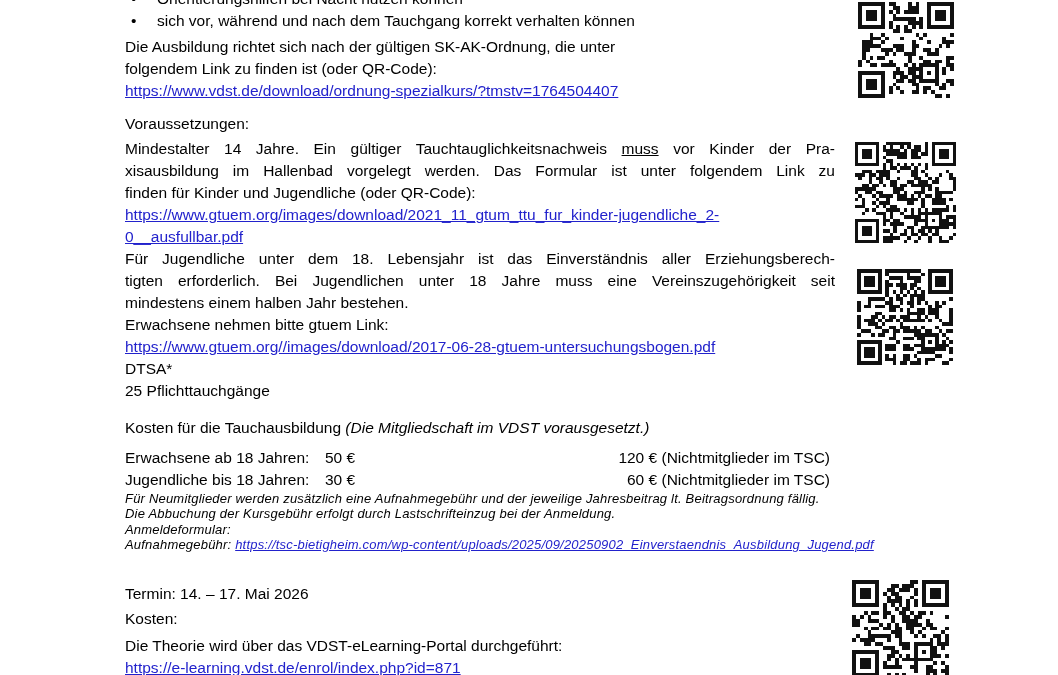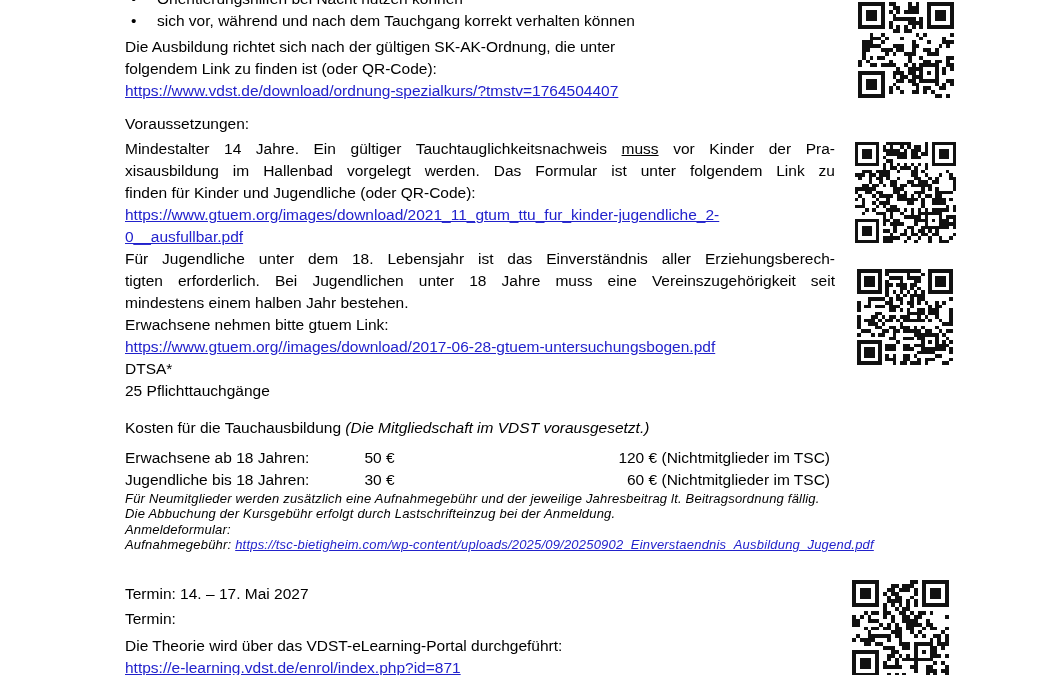--- a/index.html
+++ b/index.html
@@ -18,21 +18,21 @@
   .jl{white-space:normal;text-align:justify;text-align-last:justify;}
   .b{font-weight:normal;}
   .it{font-style:italic;}
   .u{text-decoration:underline;}
   .link{color:var(--link,#2222cc);text-decoration:underline;cursor:pointer;text-align:center;}
   .bullet-row{position:relative;height:22px;padding-left:32px;white-space:nowrap;}
   .bullet-glyph{position:absolute;left:6px;top:0;}
   
   .cost-row{position:relative;height:22px;}
   .cost-label{position:absolute;left:0;white-space:nowrap;}
-  .cost-member{position:absolute;left:188px;width:133px;text-align:center;white-space:nowrap;}
+  .cost-member{position:absolute;left:200px;width:133px;text-align:left;white-space:nowrap;}
   .cost-nonmember{position:absolute;left:300px;width:405px;text-align:right;white-space:nowrap;}
   
   .fineprint{position:absolute;left:125px;top:491px;width:920px;font-size:13px;line-height:15.4px;font-style:italic;letter-spacing:0.2px;}
   .fp-ln{height:15.4px;white-space:nowrap;}
   
   .qr{position:absolute;}
   .qr svg{display:block;}
 </style>
 </head>
 <body>
@@ -92,24 +92,24 @@
     </div>
   </div>
 
   <div class="fineprint">
     <div class="fp-ln">Für Neumitglieder werden zusätzlich eine Aufnahmegebühr und der jeweilige Jahresbeitrag lt. Beitragsordnung fällig.</div>
     <div class="fp-ln">Die Abbuchung der Kursgebühr erfolgt durch Lastschrifteinzug bei der Anmeldung.</div>
     <div class="fp-ln b">Anmeldeformular:</div>
     <div class="fp-ln"><span>Aufnahmegebühr: </span><span class="link">https://tsc-bietigheim.com/wp-content/uploads/2025/09/20250902_Einverstaendnis_Ausbildung_Jugend.pdf</span></div>
   </div>
 
-  <div class="block ln b" style="top:583px">Termin: 14. – 17. Mai 2027</div>
+  <div class="block ln b" style="top:583px">Termin: 14. – 17. Mai 2026</div>
 
   <div class="block ln" style="top:608px">
-    <span class="b">Termin</span><span>:</span>
+    <span class="b">Kosten</span><span>:</span>
   </div>
 
   <div class="block" style="top:635px">
     <div class="ln">Die Theorie wird über das VDST-eLearning-Portal durchgeführt:</div>
     <div class="ln"><span class="link">https://e-learning.vdst.de/enrol/index.php?id=871</span></div>
   </div>
 
   <div class="qr" style="left:858px;top:2px;width:96px;height:96px">
       <svg width="96" height="96" viewBox="0 0 25 25" shape-rendering="crispEdges">
         <rect x="0" y="0" width="25" height="25" fill="#ffffff"></rect>

